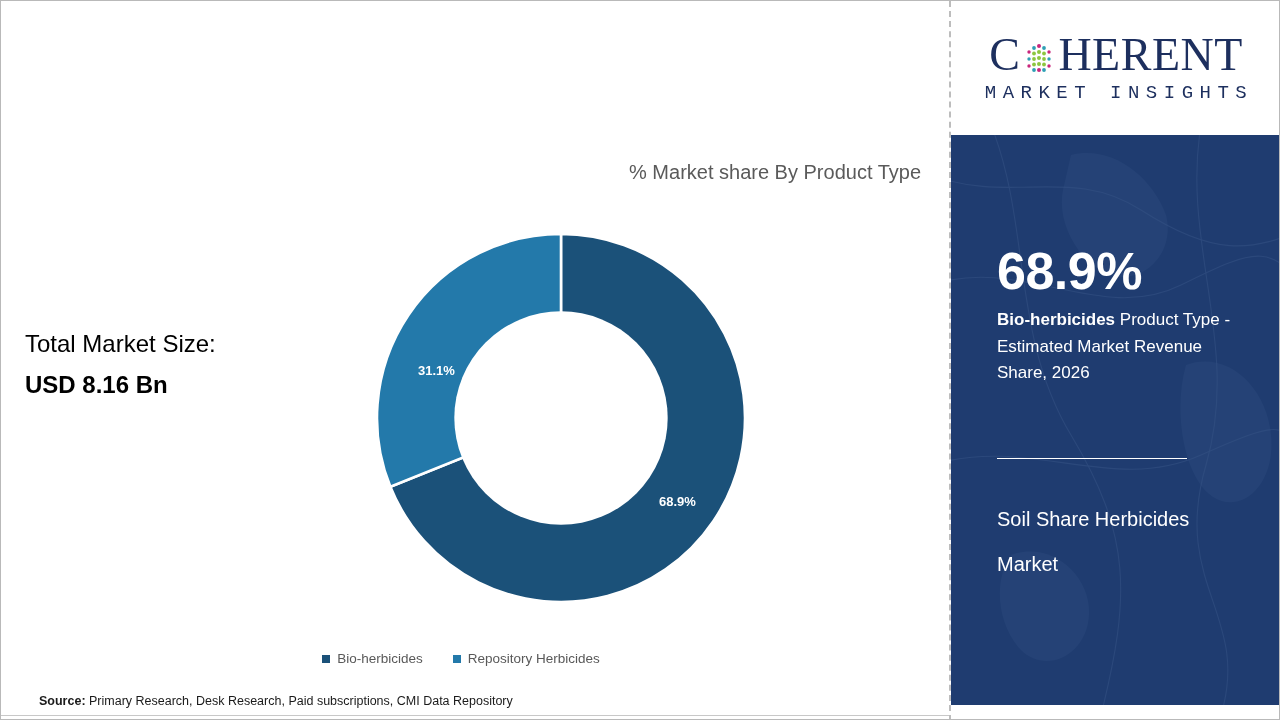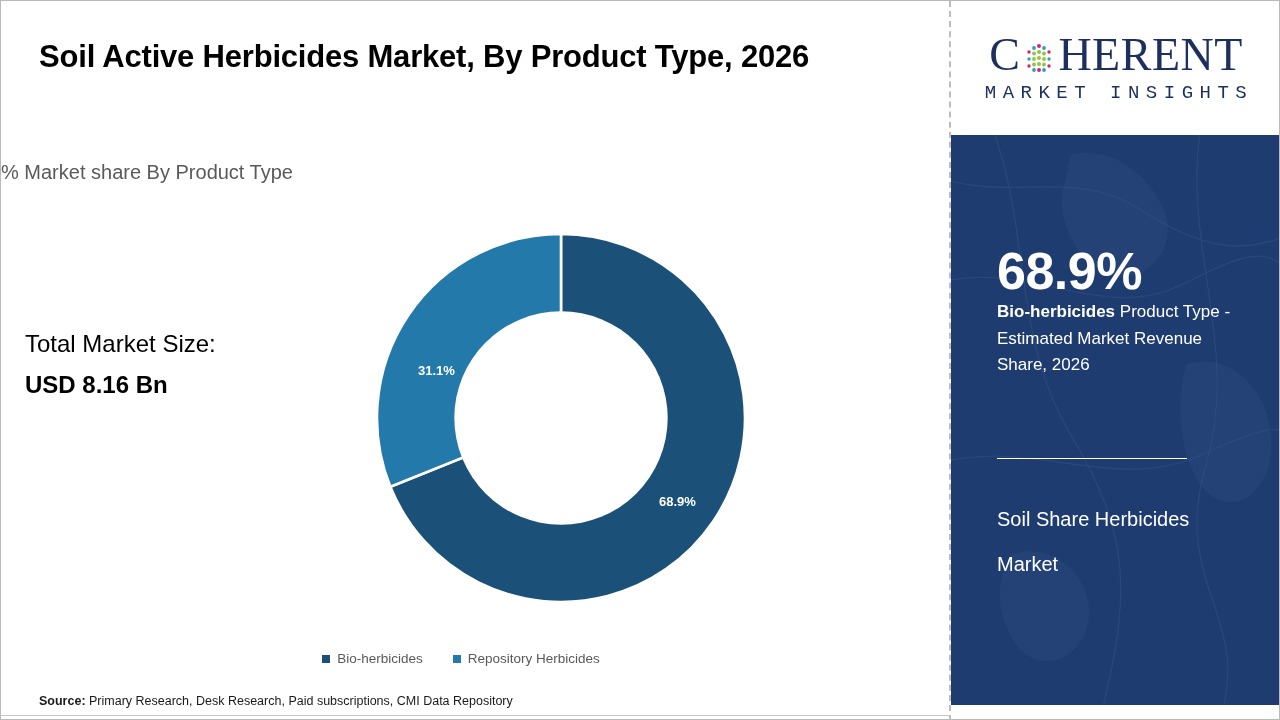--- a/index.html
+++ b/index.html
@@ -40,21 +40,21 @@
     font-weight: bold;
     color: #000000;
     letter-spacing: -0.2px;
   }
 
   .chart-subtitle {
     position: absolute;
     left: 0;
     top: 160px;
     width: 920px;
-    text-align: left;
+    text-align: right;
     font-size: 20px;
     color: #5a5a5a;
     font-weight: normal;
   }
 
   .total-block {
     position: absolute;
     left: 24px;
     top: 322px;
     font-size: 24px;
@@ -219,21 +219,21 @@
     top: 110px;
     font-size: 52px;
     font-weight: bold;
     color: #ffffff;
     line-height: 1;
     letter-spacing: -0.5px;
   }
   .stat-desc {
     position: absolute;
     left: 0;
-    top: 164px;
+    top: 172px;
     width: 248px;
     font-size: 17px;
     line-height: 1.56;
     color: #ffffff;
     font-weight: normal;
   }
   .stat-desc .strong { font-weight: bold; }
 
   .panel-rule {
     position: absolute;
@@ -255,21 +255,20 @@
     font-weight: normal;
   }
 </style>
 </head>
 <body>
 
 <div class="page">
 
   <div class="left-region">
 
-    <div class="page-title">Soil Active Herbicides Market, By Product Type, 2026</div>
 
     <div class="chart-subtitle">% Market share By Product Type</div>
 
     <div class="total-block">
       <span class="total-label">Total Market Size:</span>
       <span class="total-value">USD 8.16 Bn</span>
     </div>
 
     <div class="donut-wrap">
       <svg class="donut-svg" viewBox="0 0 374 374">

